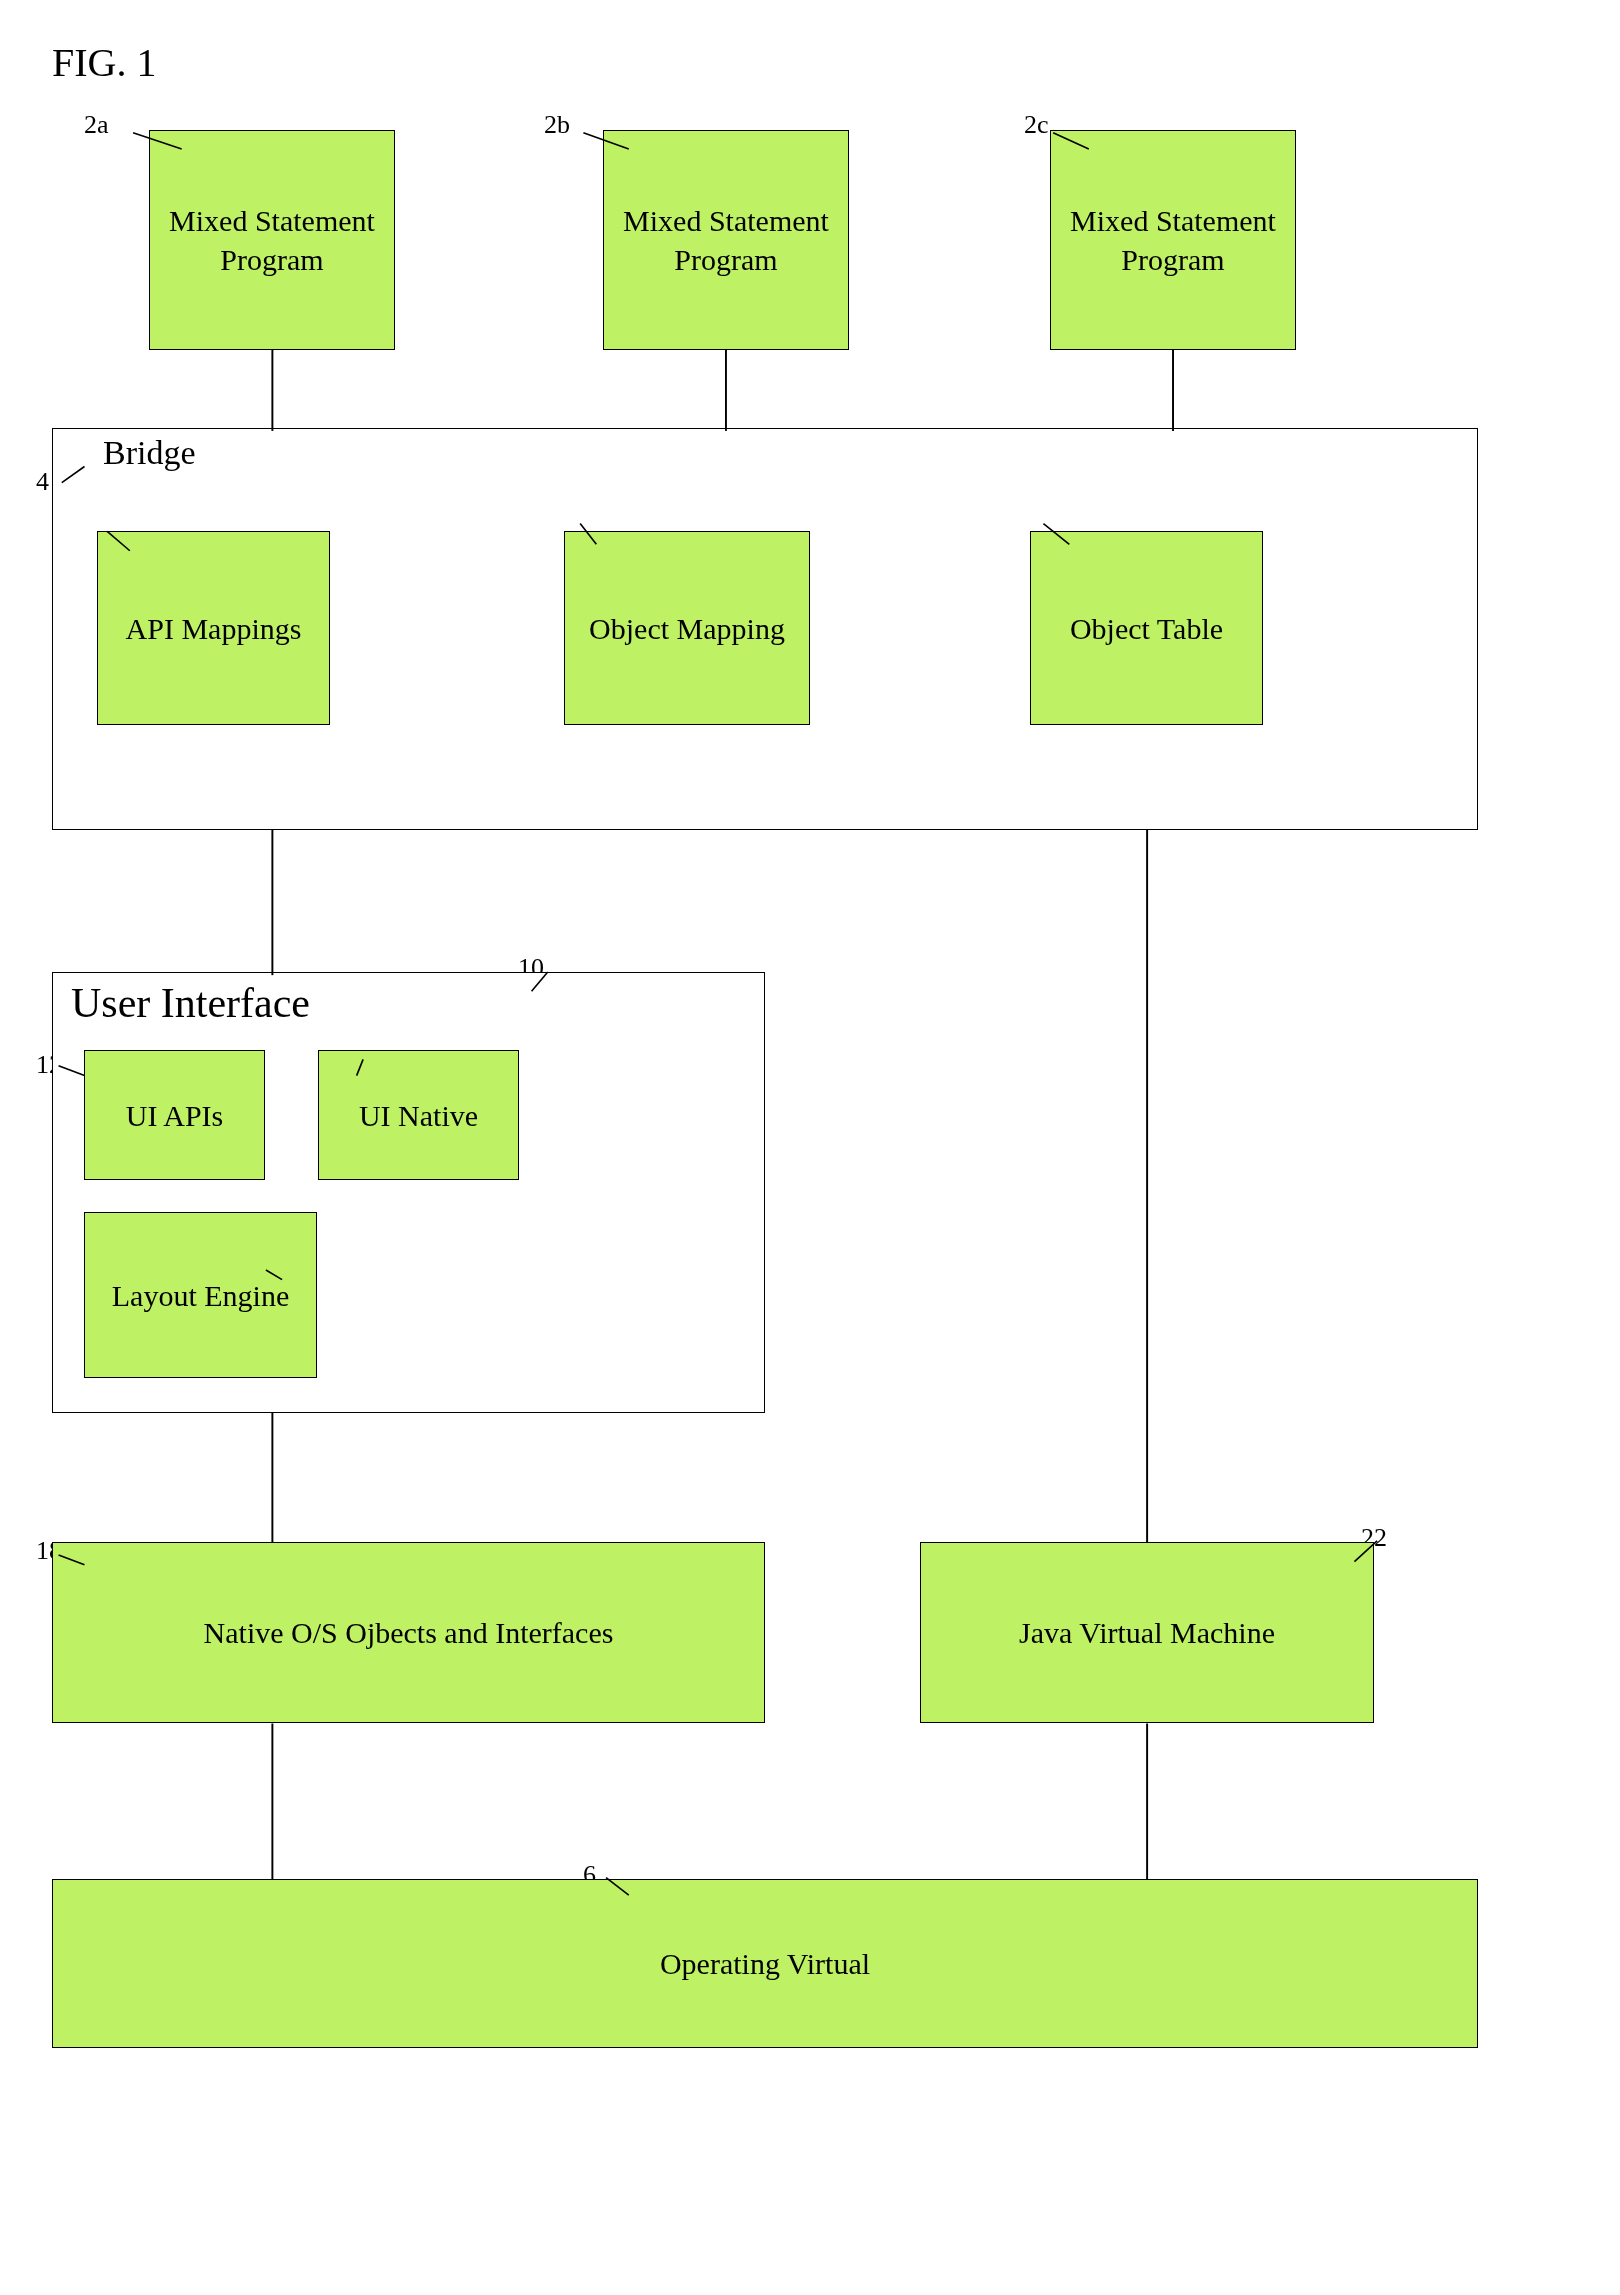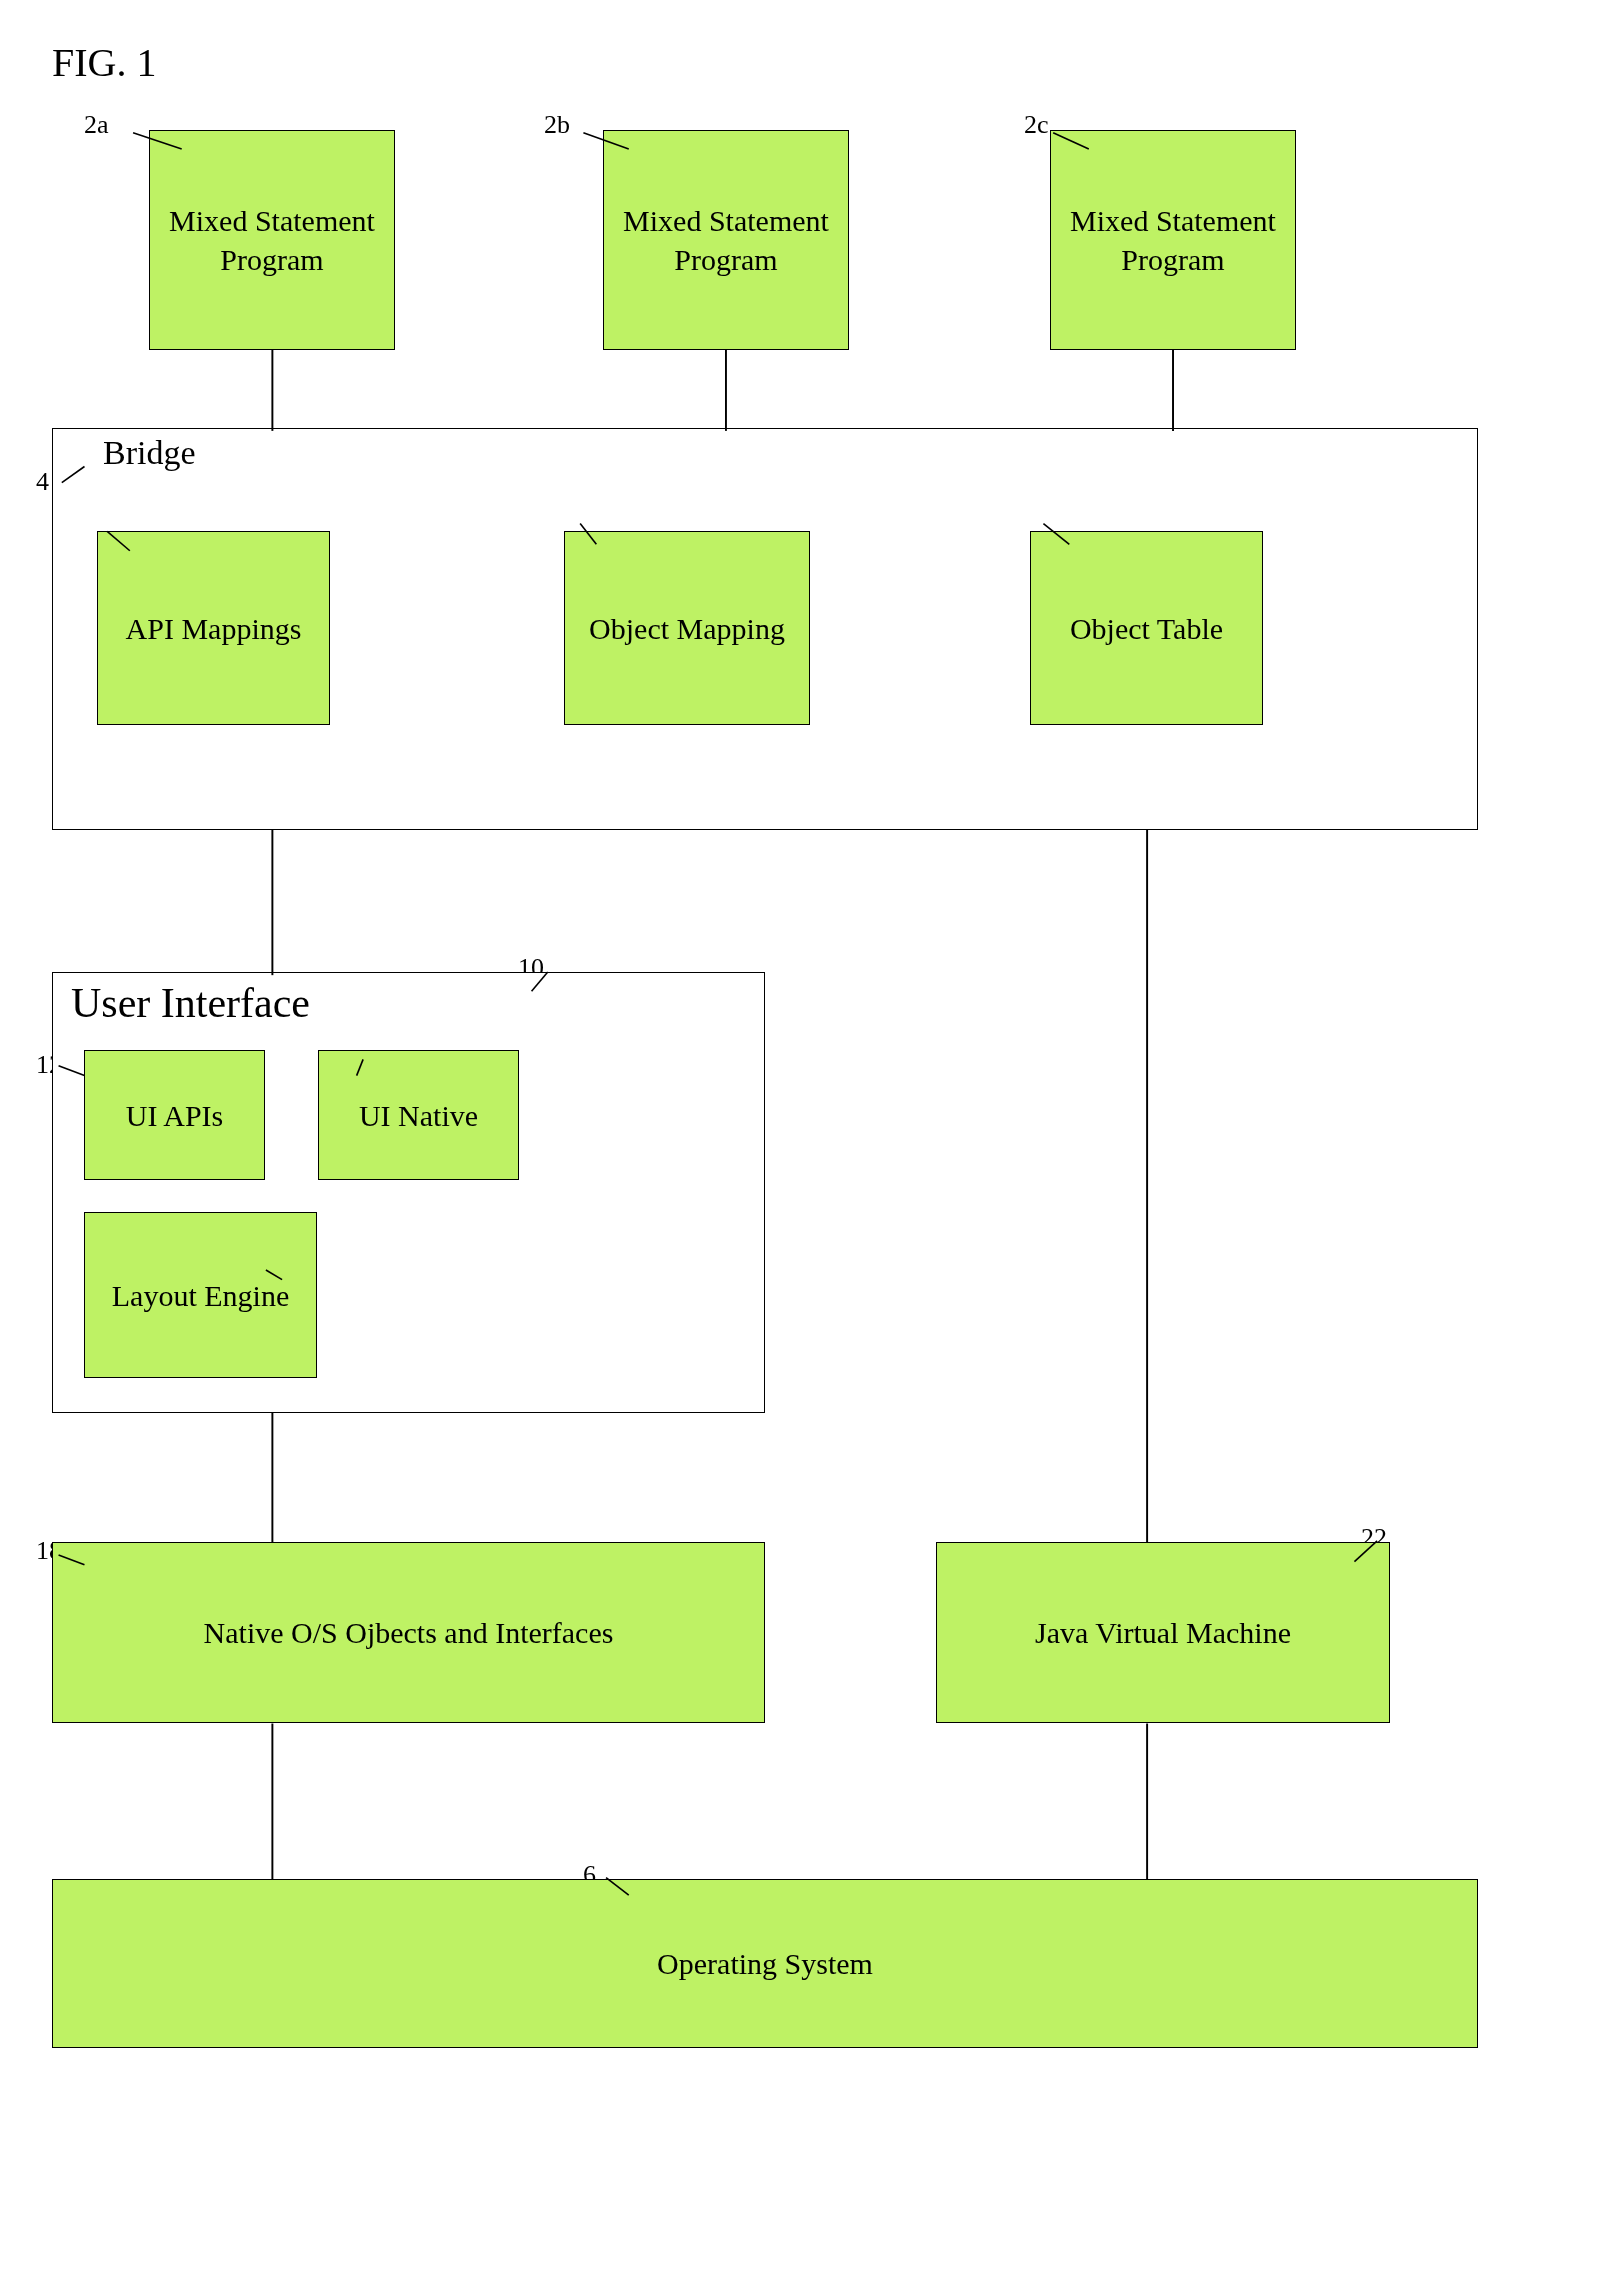--- a/index.html
+++ b/index.html
@@ -124,21 +124,21 @@
 
     
     #native-os {
       left: 52px; top: 1542px;
       width: 713px; height: 181px; text-align: center;
     }
 
     
     #jvm {
       left: 920px; top: 1542px;
-      width: 454px; height: 181px; margin-left: 16px;
+      width: 454px; height: 181px;
     }
 
     
     #operating-system {
       left: 52px; top: 1879px;
       width: 1426px; height: 169px;
     }
 
     
     #ref-2a { left: 84px; top: 110px; }
@@ -201,21 +201,21 @@
 
 <div class="box" id="ui-apis">UI APIs</div>
 <div class="box" id="ui-objects">UI Native</div>
 <div class="box" id="layout-engine">Layout Engine</div>
 
 <div class="box" id="native-os">Native O/S
 Ojbects and Interfaces</div>
 
 <div class="box" id="jvm">Java Virtual Machine</div>
 
-<div class="box" id="operating-system">Operating System</div>
+<div class="box" id="operating-system">Operating Virtual</div>
 
 <svg class="lines" viewBox="0 0 2501 3542" width="1621" height="2295">
   <defs>
     <marker id="arrow" markerWidth="10" markerHeight="7" refX="9" refY="3.5" orient="auto">
       <polygon points="0 0, 10 3.5, 0 7" fill="#000"></polygon>
     </marker>
     <marker id="arrow-up" markerWidth="10" markerHeight="7" refX="9" refY="3.5" orient="auto">
       <polygon points="0 0, 10 3.5, 0 7" fill="#000"></polygon>
     </marker>
   </defs>

